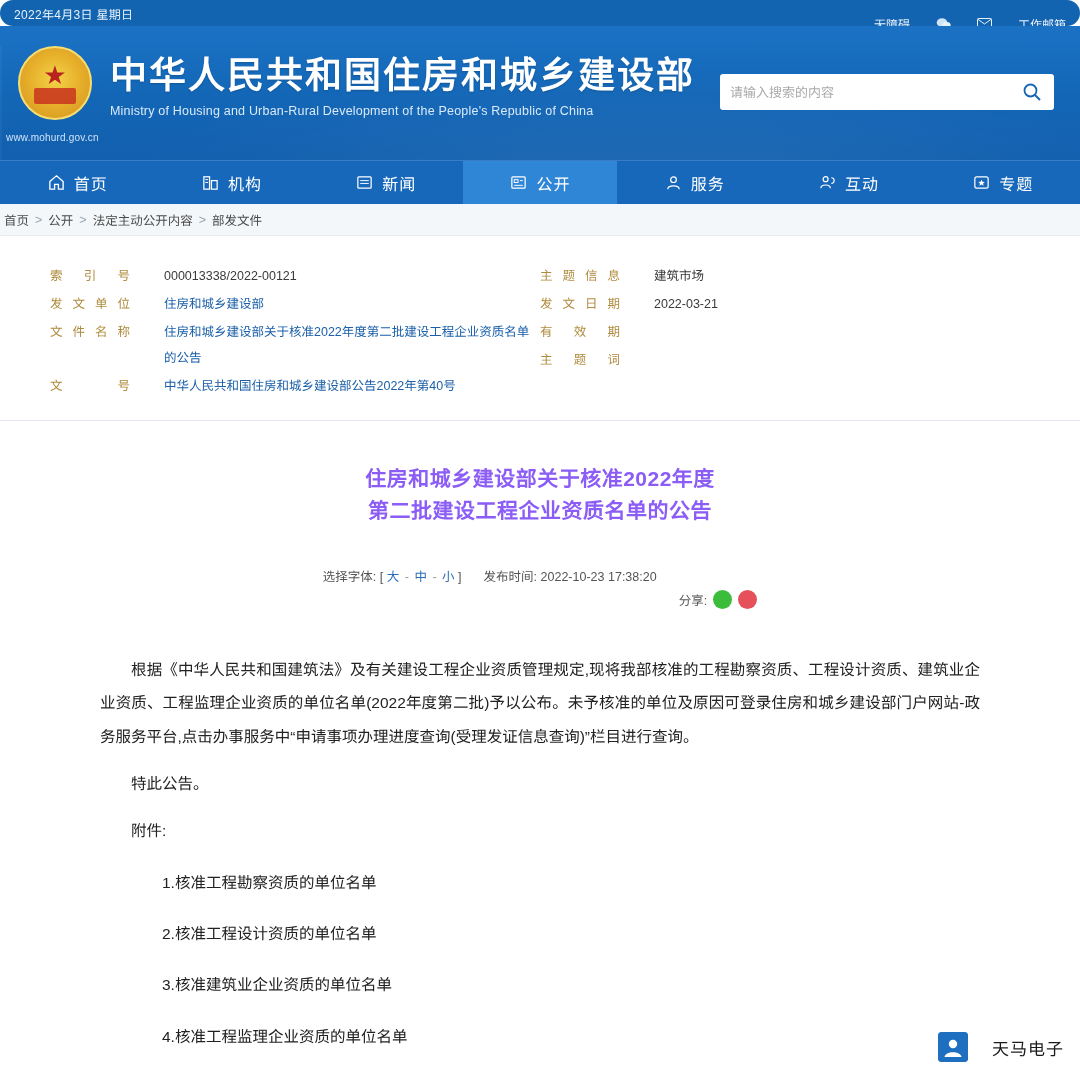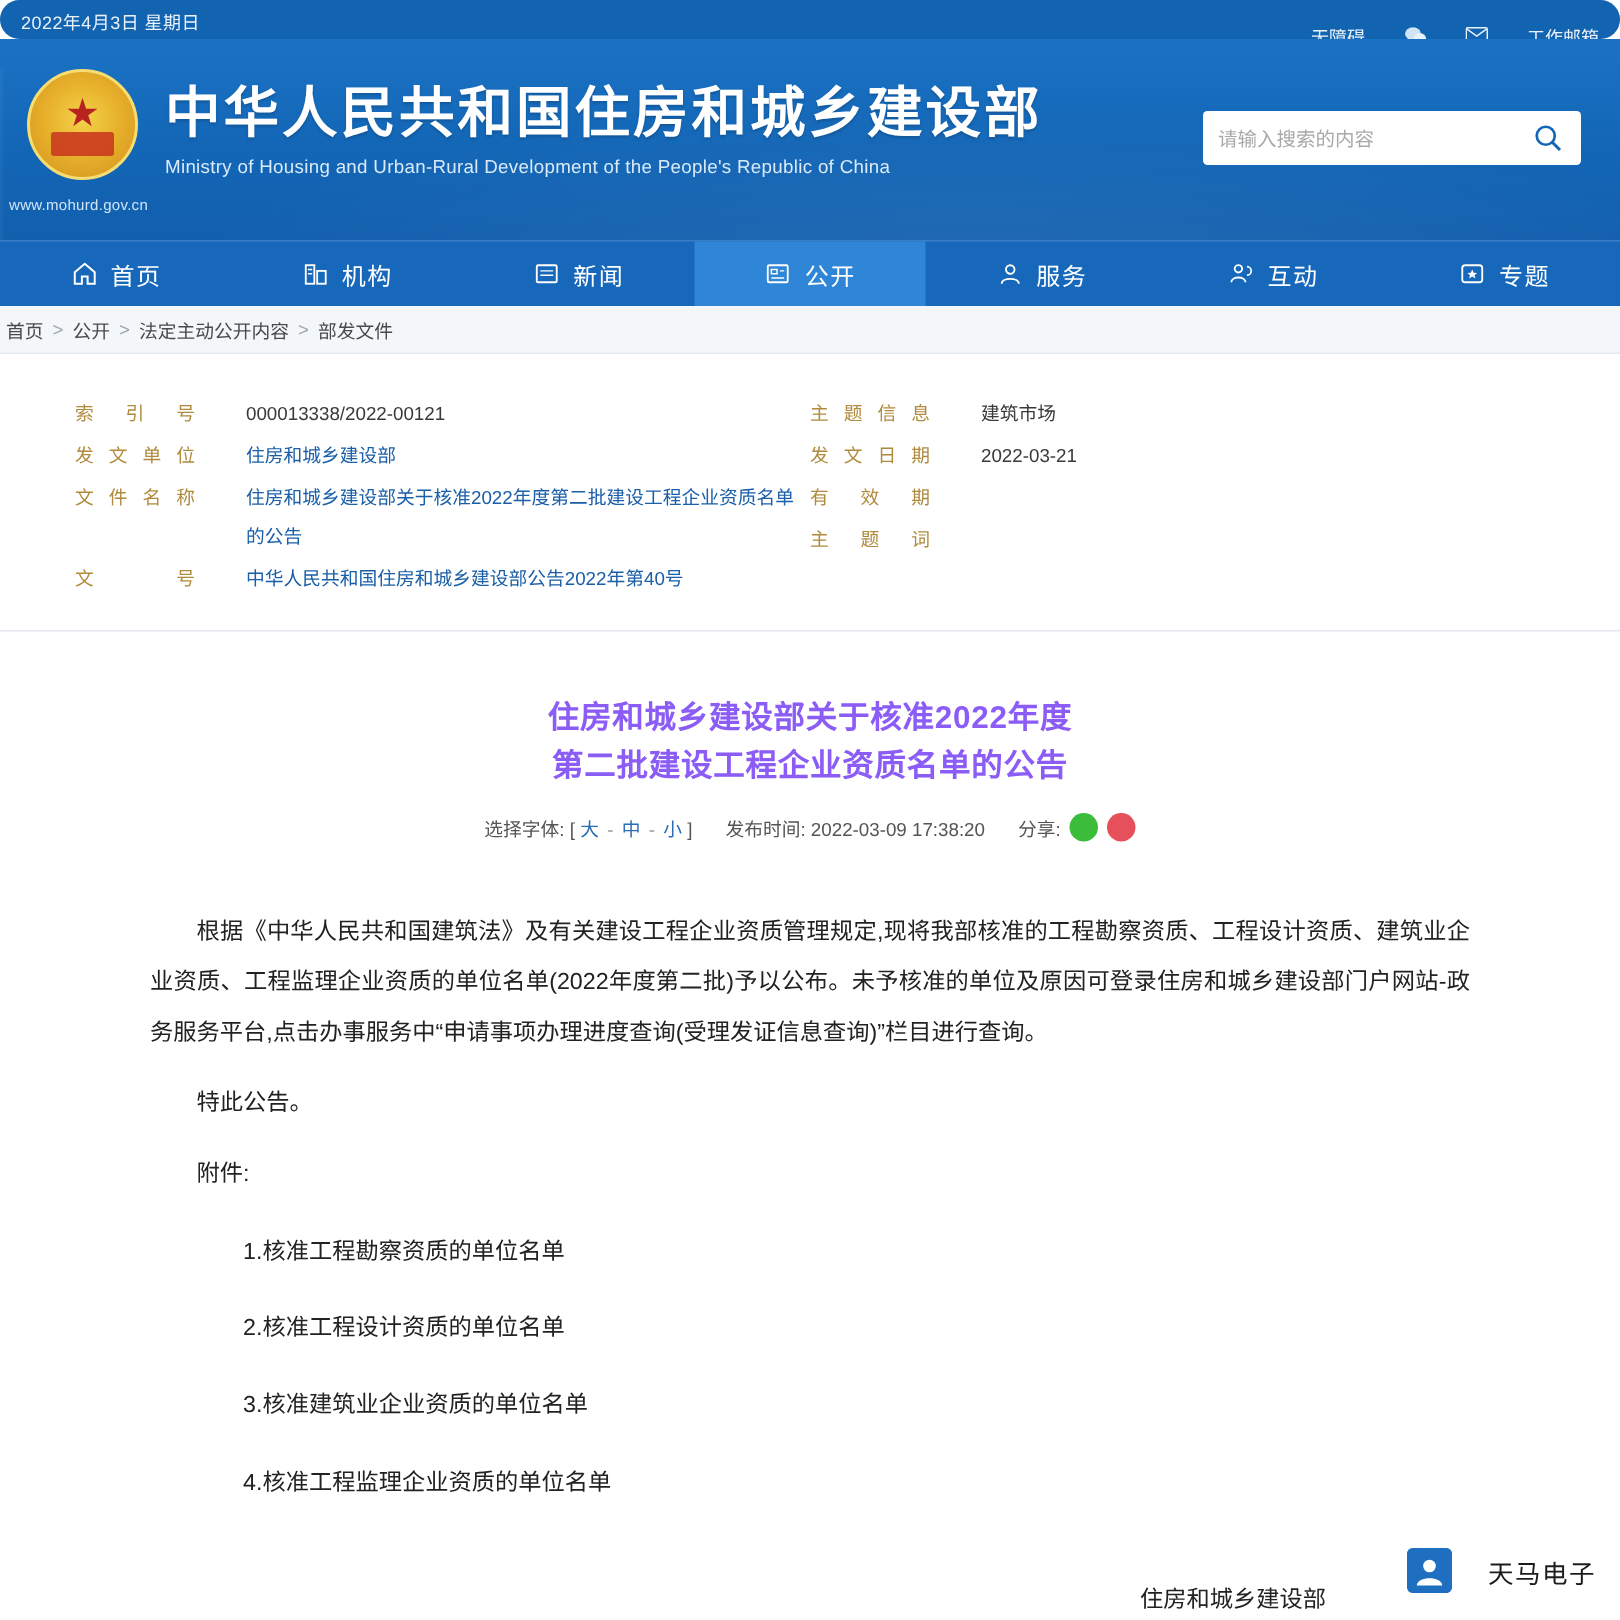--- a/index.html
+++ b/index.html
@@ -87,21 +87,21 @@
   }
   .titles .en {
     color: #d9eaf9;
     font-size: 12.5px;
     margin-top: 7px;
     letter-spacing: .2px;
   }
   .searchbox {
     position: absolute;
     right: 26px; top: 48px;
-    width: 252px; height: 36px;
+    width: 334px; height: 36px;
     background: #fff;
     border-radius: 3px;
     display: flex; align-items: center;
   }
   .searchbox input {
     flex: 1; border: 0; outline: none;
     font-size: 13px; color: #333;
     padding: 0 10px;
     background: transparent;
     font-family: "Liberation Sans", sans-serif;
@@ -194,21 +194,21 @@
     display: flex;
     justify-content: center;
     align-items: center;
     gap: 22px;
     font-size: 12.5px;
     color: #555;
     margin-top: 16px;
   }
   .art-sub .fontsel a { color: #2a6db5; text-decoration: none; cursor: pointer; }
   .art-sub .fontsel .dash { color: #999; margin: 0 2px; }
-  .share-icons { display: flex; gap: 6px; align-items: center; }
+  .share-icons { display: flex; gap: 6px; align-items: center; margin-top: 48px; }
   .s-ico {
     width: 19px; height: 19px; border-radius: 50%;
     display: inline-block; cursor: pointer;
     font-size: 11px; color: #fff; text-align: center; line-height: 19px;
   }
   .s-wechat { background: #3bbd3b; }
   .s-weibo  { background: #e6505a; }
 
   .body-text {
     margin-top: 44px;
@@ -427,21 +427,21 @@
       <span>[</span>
       <a>大</a>
       <span class="dash">-</span>
       <a>中</a>
       <span class="dash">-</span>
       <a>小</a>
       <span>]</span>
     </div>
     <div>
       <span>发布时间:</span>
-      <span>2022-03-09 17:38:20</span>
+      <span>2022-10-23 17:38:20</span>
     </div>
     <div class="share-icons">
       <span>分享:</span>
       <span class="s-ico s-wechat"></span>
       <span class="s-ico s-weibo"></span>
     </div>
   </div>
 
   <div class="body-text">
     <p>根据《中华人民共和国建筑法》及有关建设工程企业资质管理规定,现将我部核准的工程勘察资质、工程设计资质、建筑业企业资质、工程监理企业资质的单位名单(2022年度第二批)予以公布。未予核准的单位及原因可登录住房和城乡建设部门户网站-政务服务平台,点击办事服务中“申请事项办理进度查询(受理发证信息查询)”栏目进行查询。</p>

